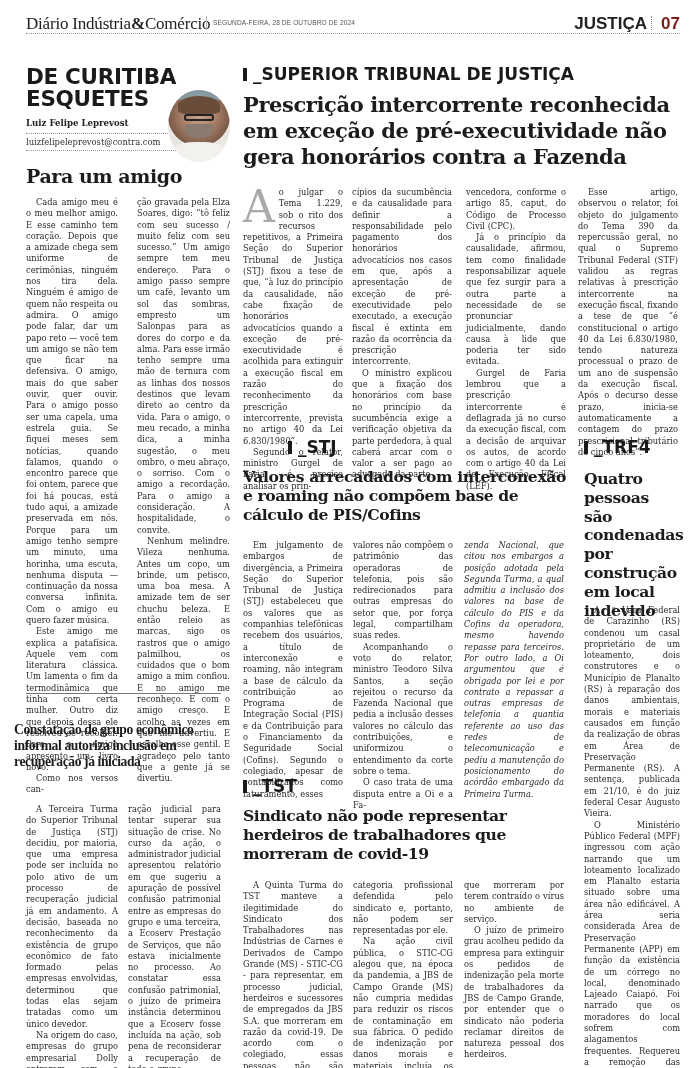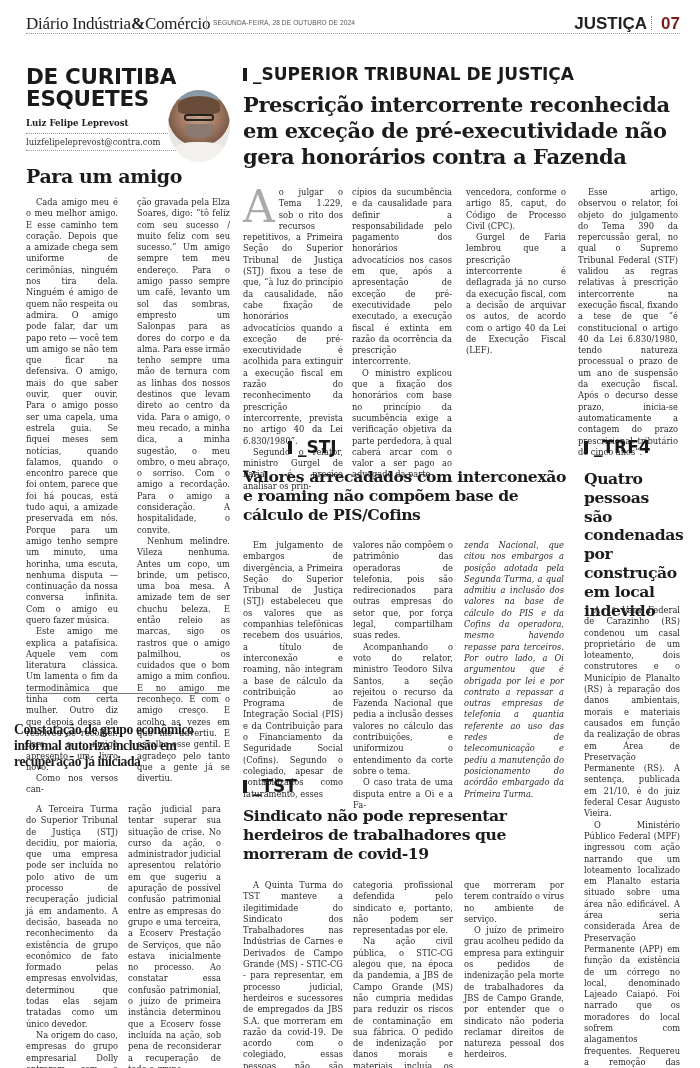--- a/index.html
+++ b/index.html
@@ -92,20 +92,21 @@
 <div class="abs body" style="left:243px;top:187px;width:100px;">
   <p class="noindent"><span class="dropcap">A</span><span>o julgar o Tema 1.229, sob o rito dos recursos repetitivos, a Primeira Seção do Superior Tribunal de Justiça (STJ) fixou a tese de que, “à luz do princípio da causalidade, não cabe fixação de honorários advocatícios quando a exceção de pré-executividade é acolhida para extinguir a execução fiscal em razão do reconhecimento da prescrição intercorrente, prevista no artigo 40 da Lei 6.830/1980”.</span></p>
   <p>Segundo o relator, ministro Gurgel de Faria, é preciso analisar os prin-</p>
 </div>
 <div class="abs body" style="left:352px;top:187px;width:100px;">
   <p class="noindent">cípios da sucumbência e da causalidade para definir a responsabilidade pelo pagamento dos honorários advocatícios nos casos em que, após a apresentação de exceção de pré-executividade pelo executado, a execução fiscal é extinta em razão da ocorrência da prescrição intercorrente.</p>
   <p>O ministro explicou que a fixação dos honorários com base no princípio da sucumbência exige a verificação objetiva da parte perdedora, à qual caberá arcar com o valor a ser pago ao advogado da parte</p>
 </div>
 <div class="abs body" style="left:466px;top:187px;width:100px;">
   <p class="noindent">vencedora, conforme o artigo 85, caput, do Código de Processo Civil (CPC).</p>
+  <p>Já o princípio da causalidade, afirmou, tem como finalidade responsabilizar aquele que fez surgir para a outra parte a necessidade de se pronunciar judicialmente, dando causa à lide que poderia ter sido evitada.</p>
   <p>Gurgel de Faria lembrou que a prescrição intercorrente é deflagrada já no curso da execução fiscal, com a decisão de arquivar os autos, de acordo com o artigo 40 da Lei de Execução Fiscal (LEF).</p>
 </div>
 <div class="abs body" style="left:578px;top:187px;width:100px;">
   <p>Esse artigo, observou o relator, foi objeto do julgamento do Tema 390 da repercussão geral, no qual o Supremo Tribunal Federal (STF) validou as regras relativas à prescrição intercorrente na execução fiscal, fixando a tese de que “é constitucional o artigo 40 da Lei 6.830/1980, tendo natureza processual o prazo de um ano de suspensão da execução fiscal. Após o decurso desse prazo, inicia-se automaticamente a contagem do prazo prescricional tributário de cinco anos”.</p>
 </div>
 
 <div class="abs kicker" style="left:243px;top:437px;padding-left:45px;">
   <span class="bar"></span>
   <span>_STJ</span>
 </div>

